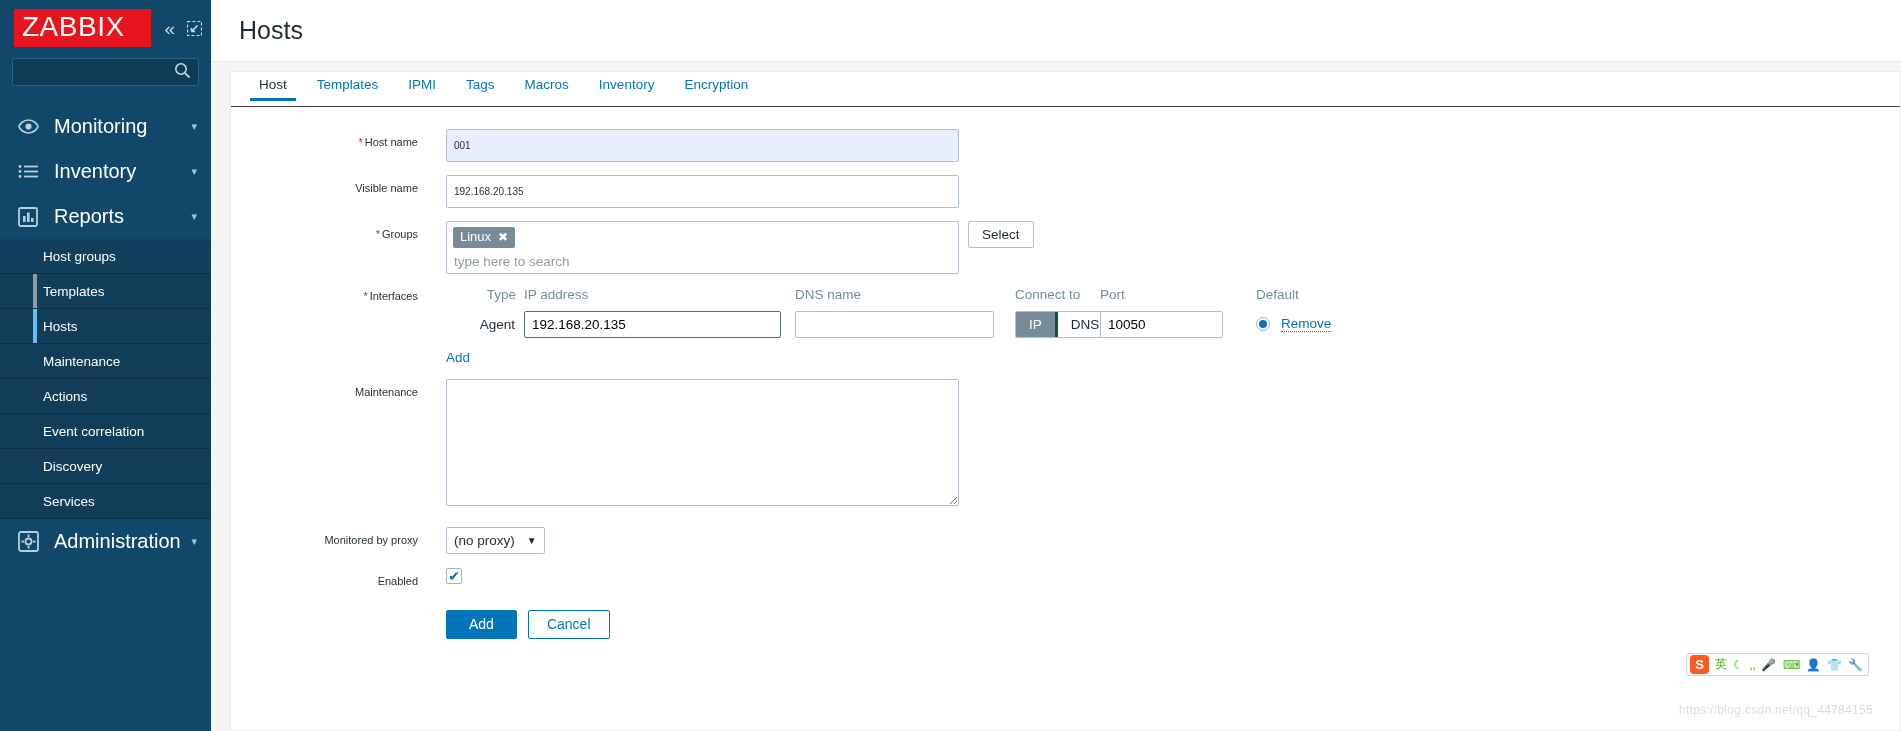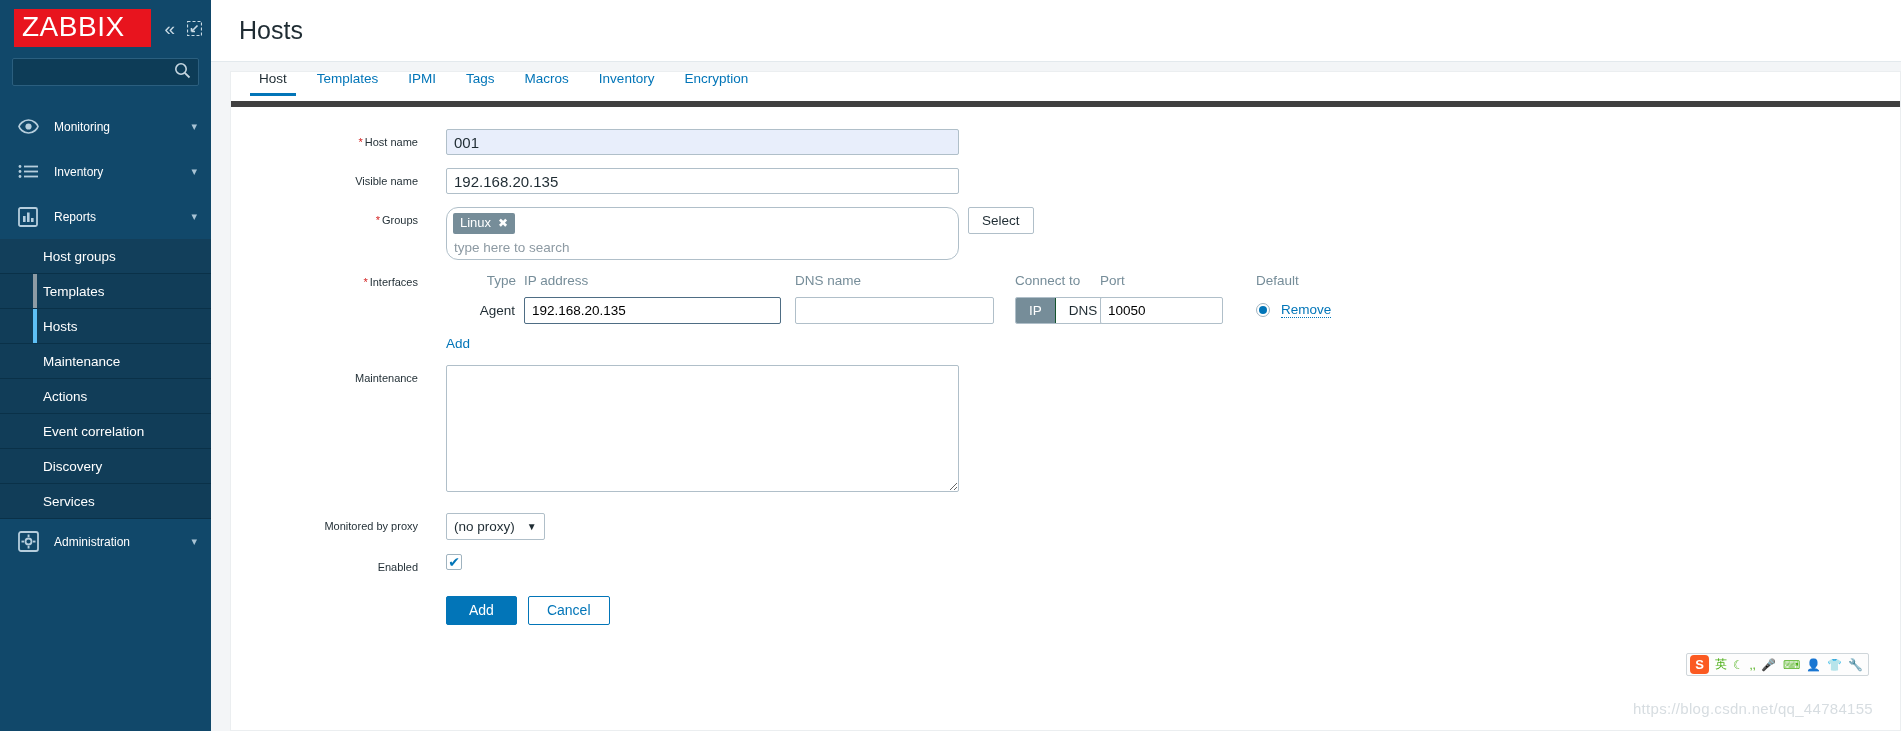--- a/index.html
+++ b/index.html
@@ -98,21 +98,21 @@
   }
   .sb-item .sb-icon {
     width: 26px;
     display: flex;
     align-items: center;
     justify-content: flex-start;
     color: #b6cedd;
     flex: 0 0 26px;
   }
   .sb-item .sb-label {
-    font-size: 12px;
+    font-size: 20px;
     margin-left: 10px;
     flex: 1 1 auto;
     white-space: nowrap;
   }
   .sb-item .sb-chev {
     color: #a9c3d4;
     font-size: 11px;
     margin-left: 6px;
   }
   .sb-item.active-parent {
@@ -183,23 +183,23 @@
     height: 669px;
   }
   .card {
     background: #ffffff;
     border: 1px solid #ebeef0;
     min-height: 660px;
     position: relative;
   }
   .tabbar {
     height: 35px;
-    border-bottom: 6px solid #404040;
-    display: flex;
-    align-items: flex-start;
+    border-bottom: 1px solid #404040;
+    display: flex;
+    align-items: center;
     padding-left: 13px;
   }
   .tab {
     font-size: 13.5px;
     color: #0275b8;
     padding: 0 15px 9px 15px;
     cursor: pointer;
     position: relative;
     line-height: 1;
   }
@@ -229,38 +229,38 @@
     font-size: 11px;
     color: #1f2c33;
     line-height: 26px;
     flex: 0 0 215px;
     white-space: nowrap;
   }
   .req { color: #d31f1f; margin-right: 2px; }
   .fctl { flex: 1 1 auto; }
 
   .inp {
-    height: 26px;
+    height: 33px;
     border: 1px solid #b0bfc9;
     border-radius: 2px;
     background: #ffffff;
-    font-size: 15px;
+    font-size: 10px;
     color: #1f2c33;
     padding: 0 7px;
     font-family: "Liberation Sans", sans-serif;
     outline: none;
   }
   .inp.w-big { width: 513px; }
   .inp.focused { background: #e8eefb; border-color: #b0bfc9; }
 
   
   .ms-box {
     width: 513px;
     border: 1px solid #b0bfc9;
-    border-radius: 12px;
+    border-radius: 2px;
     background: #ffffff;
     padding: 5px 6px 4px 6px;
     min-height: 51px;
   }
   .chip {
     display: inline-flex;
     align-items: center;
     background: #768d99;
     color: #ffffff;
     font-size: 13px;
@@ -353,21 +353,21 @@
     height: 27px;
   }
   .seg div {
     padding: 0 13px;
     display: flex;
     align-items: center;
     font-size: 13.5px;
     background: #ffffff;
     color: #1f2c33;
     cursor: pointer;
-    border-right: 1px solid #14532d;
+    border-right: 3px solid #14532d;
   }
   .seg div:last-child { border-right: none; }
   .seg div.on { background: #768d99; color: #ffffff; }
 
   .radio {
     width: 14px; height: 14px;
     border-radius: 50%;
     border: 1px solid #9fb3bf;
     background: #ffffff;
     display: inline-block;
@@ -466,21 +466,21 @@
     display: flex; align-items: center; justify-content: center;
     margin-left: -2px;
   }
   .ime-ch { color: #4caf17; font-size: 12px; }
   .ime-ic { font-size: 12px; line-height: 1; }
   .watermark {
     position: absolute;
     right: 28px;
     bottom: 14px;
     color: #d7dde1;
-    font-size: 15px;
+    font-size: 12px;
     letter-spacing: 0.3px;
     user-select: none;
   }
 </style>
 </head>
 <body>
 
 <div class="sidebar">
 
   <div class="sb-logo-row">

